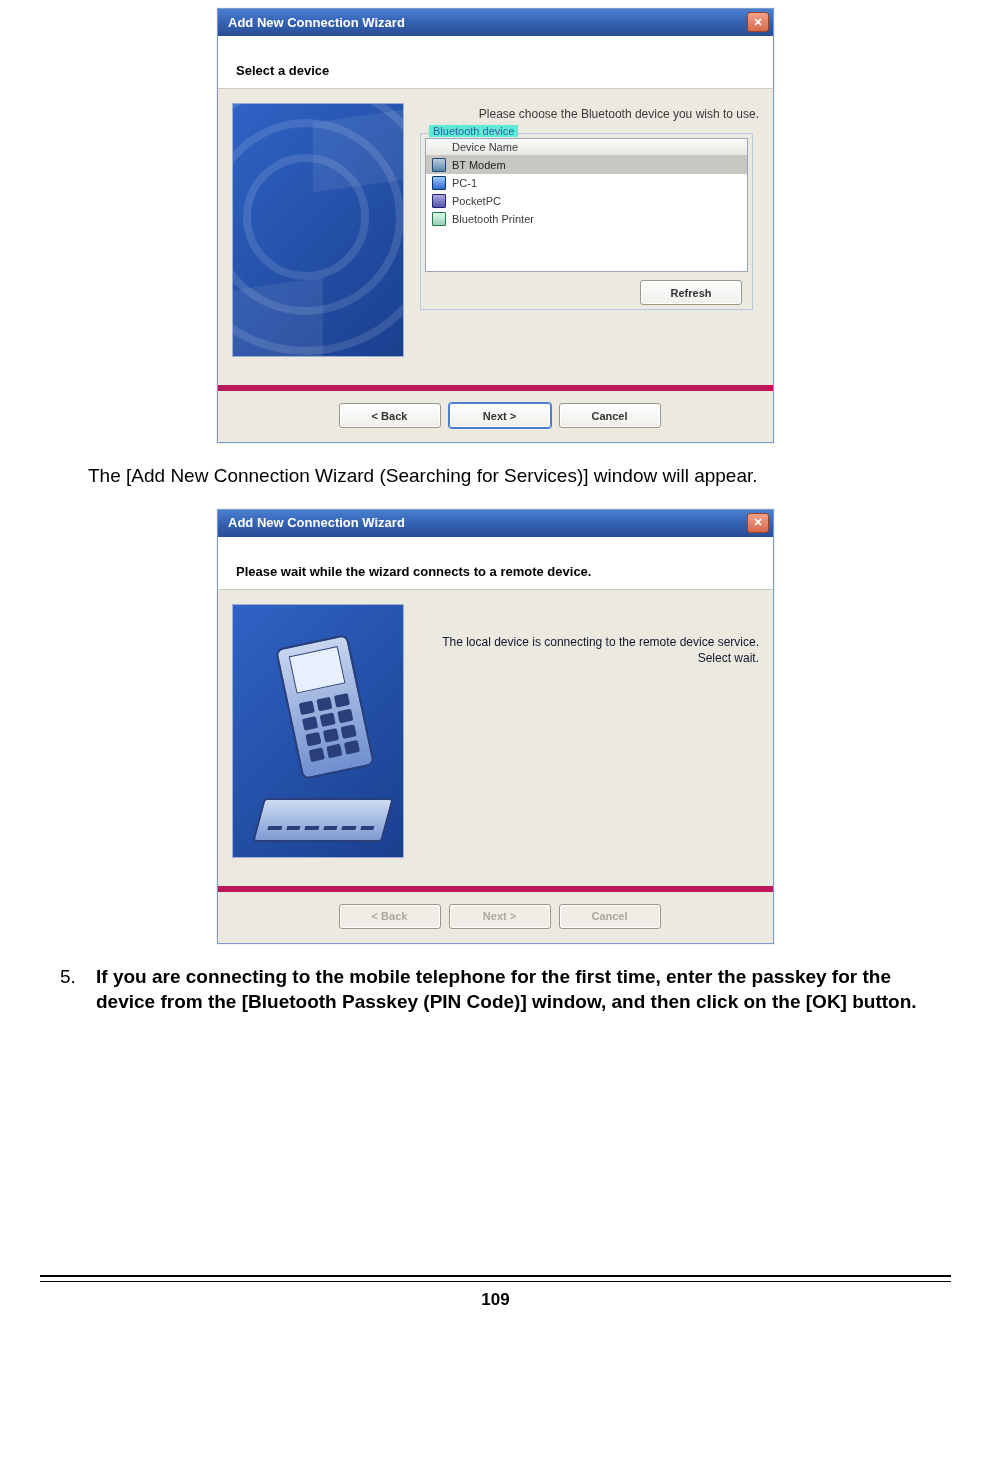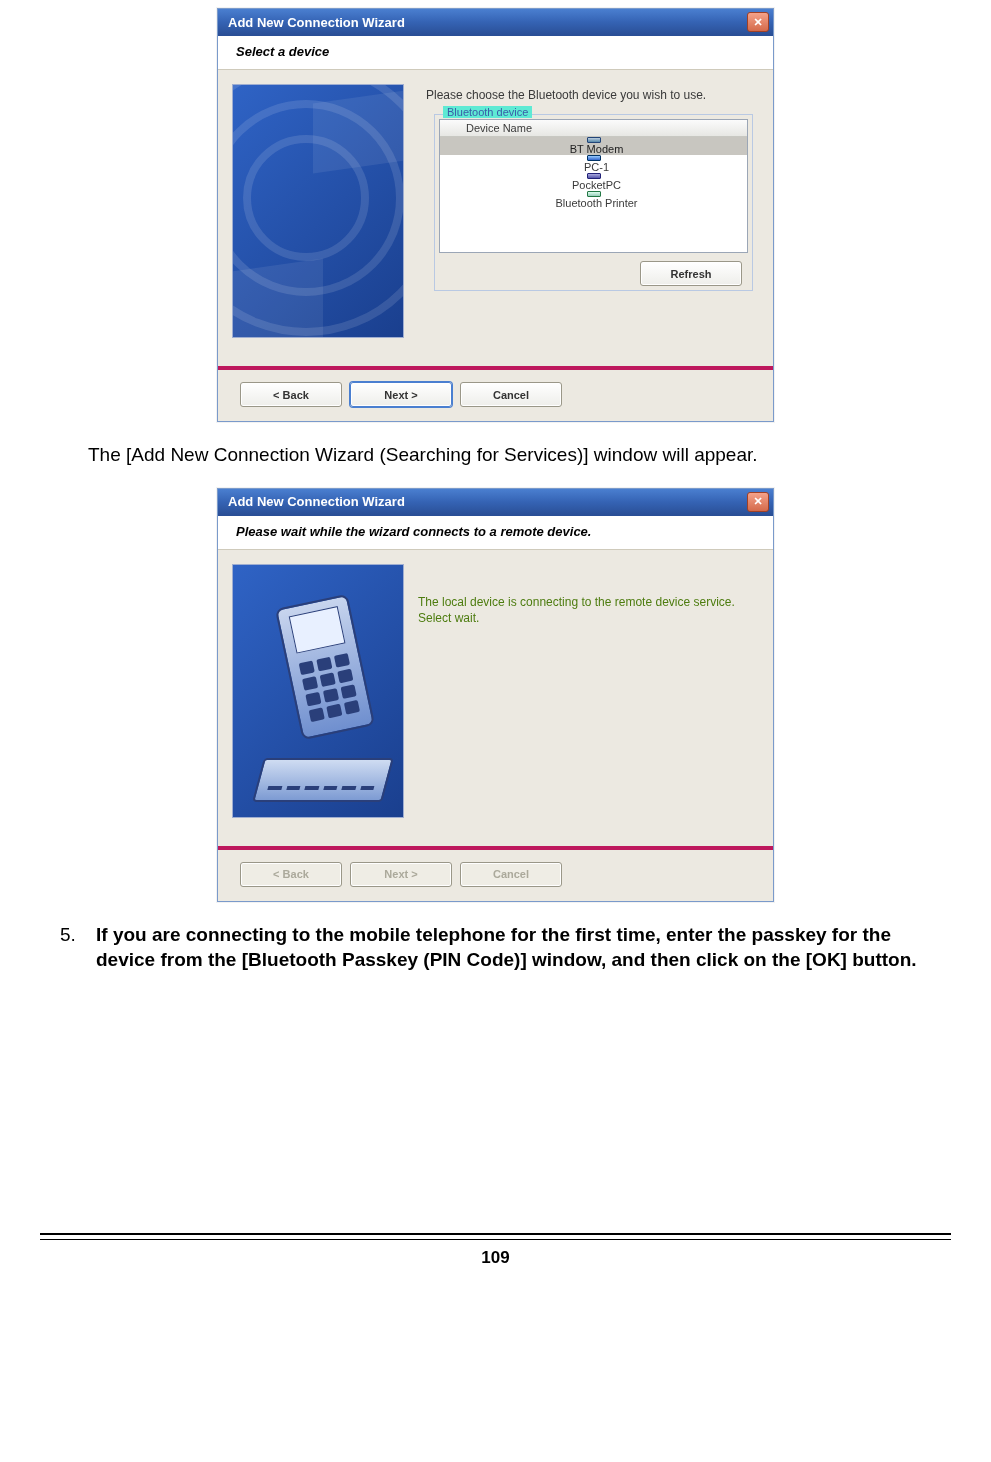--- a/index.html
+++ b/index.html
@@ -44,31 +44,30 @@
     display: flex;
     align-items: center;
     justify-content: center;
     color: #fff;
     font-size: 11px;
     font-weight: bold;
     line-height: 1;
   }
   .banner {
     background: #fff;
-    padding: 8px 18px 10px 18px;
+    padding: 27px 18px 10px 18px;
     border-bottom: 1px solid #cfcabb;
     font-size: 13px;
-    font-style: italic;
   }
   .banner .bold { font-weight: bold; }
   .body-area {
     display: flex;
     padding: 14px 14px 0 14px;
-    gap: 14px;
     min-height: 270px;
+    text-align: right;
   }
   .sidebar-illus {
     width: 170px;
     height: 252px;
     background: linear-gradient(135deg, #2f63c5 0%, #1a3f8e 100%);
     border: 1px solid #9faed1;
     position: relative;
     overflow: hidden;
   }
   .radar-ring {
@@ -161,21 +160,20 @@
     font-size: 11px;
     padding: 2px 0 2px 26px;
     color: #3a3a3a;
   }
   .list-row {
     display: flex;
     align-items: center;
     height: 18px;
     padding-left: 6px;
     font-size: 11px;
-    flex-direction: column;
   }
   .list-row.selected {
     background: #c8c6c0;
     color: #222;
   }
   .dev-icon {
     width: 14px;
     height: 14px;
     margin-right: 6px;
     border: 1px solid #366;
@@ -210,25 +208,25 @@
   }
   .xp-btn.default {
     border-color: #4a7fd0;
     box-shadow: inset 0 0 0 1px #fff, 0 0 0 1px #4a7fd0;
   }
   .xp-btn.disabled {
     color: #aba99b;
     background: #efede5;
   }
   .footer-btns {
-    border-top: 4px solid #be185d;
+    border-top: 6px solid #be185d;
     margin-top: 12px;
     padding: 12px 14px 14px 14px;
     display: flex;
-    justify-content: flex-start;
+    justify-content: center;
   }
 
   .body-text {
     font-size: 19px;
     line-height: 1.35;
     margin: 20px 0 20px 48px;
     max-width: 880px;
   }
   .step-item {
     display: flex;
@@ -250,21 +248,21 @@
     border-top: 1px solid #000;
     text-align: center;
     font-weight: bold;
     font-size: 17px;
     padding-top: 8px;
   }
 
   .status-text {
     margin-top: 30px;
     font-size: 12px;
-    color: #4d7c0f;
+    color: #0f172a;
     line-height: 1.4;
   }
 </style>
 </head>
 <body>
 
 <div class="page">
 
   <div class="window w1">
     <div class="titlebar">

